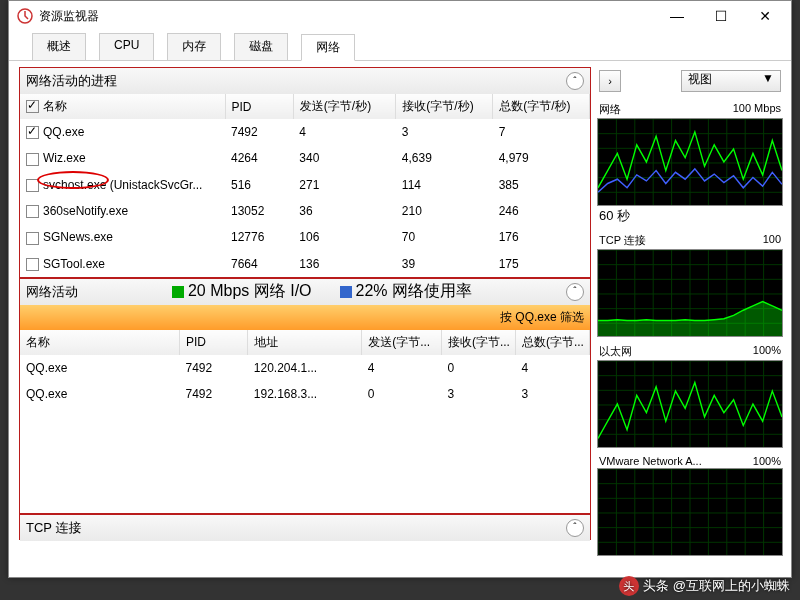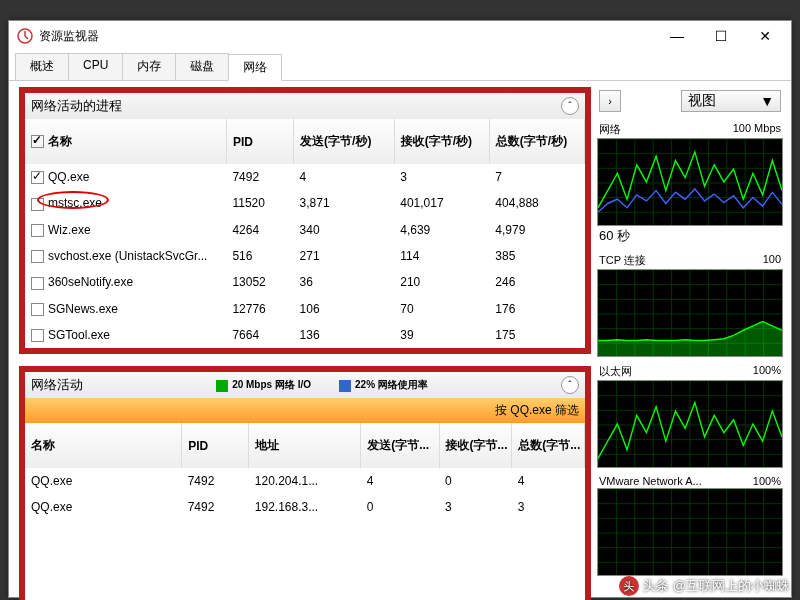--- a/index.html
+++ b/index.html
@@ -1,48 +1,48 @@
 <!DOCTYPE html>
 <html><head>
 <meta charset="utf-8">
 <style>
   * { box-sizing: border-box; margin: 0; padding: 0; font-family: "Microsoft YaHei", "Segoe UI", sans-serif; }
   body { background: #333; width: 800px; height: 600px; overflow: hidden; position: relative; }
-  .window { position: absolute; left: 8px; top: 20px; width: 784px; height: 578px; background: #fff; border: 1px solid #888; box-shadow: 0 0 6px rgba(0,0,0,.4); }
+  .window { position: absolute; left: 8px; top: 0; width: 784px; height: 578px; background: #fff; border: 1px solid #888; box-shadow: 0 0 6px rgba(0,0,0,.4); }
   .titlebar { height: 30px; display: flex; align-items: center; padding: 0 4px 0 8px; background: #fff; }
   .titlebar .icon { width: 16px; height: 16px; margin-right: 6px; }
   .titlebar .icon svg { width: 16px; height: 16px; }
   .titlebar .title { font-size: 12px; flex: 1; }
   .winbtns { display: flex; }
   .winbtn { width: 44px; height: 28px; display: flex; align-items: center; justify-content: center; font-size: 14px; cursor: default; }
   .menubar { height: 22px; display: flex; gap: 2px; padding: 0 6px; font-size: 12px; align-items: center; }
   .menubar span { padding: 2px 6px; }
-  .tabs { display: flex; padding: 2px 6px 0 6px; font-size: 12px; border-bottom: 1px solid #ccc; gap: 0; }
+  .tabs { display: flex; padding: 2px 6px 0 23px; font-size: 12px; border-bottom: 1px solid #ccc; gap: 14px; }
   .tab { padding: 4px 14px; border: 1px solid #ccc; border-bottom: none; margin-right: -1px; background: #f4f4f4; }
   .tab.active { background: #fff; position: relative; top: 1px; border-bottom: 1px solid #fff; }
   .content { display: flex; height: calc(100% - 80px); }
   .left { flex: 1; padding: 6px 0 0 10px; display: flex; flex-direction: column; }
-  .section { border: 6px solid #b91c1c; margin-bottom: 12px; background: #fff; }
+  .section { border: 1px solid #b91c1c; margin-bottom: 0; background: #fff; }
   .sec-head { height: 26px; background: linear-gradient(#f8f8f8,#eaeaea); display: flex; align-items: center; padding: 0 6px; font-size: 13px; justify-content: space-between; }
   .sec-head .t { font-weight: 400; }
-  .sec-head .extras { display: flex; gap: 28px; font-size: 10px; font-weight: bold; }
+  .sec-head .extras { display: flex; gap: 28px; font-size: 16px; }
   .swatch { width: 12px; height: 12px; display: inline-block; vertical-align: middle; margin-right: 4px; }
   .collapse-btn { width: 18px; height: 18px; border: 1px solid #999; border-radius: 50%; display: flex; align-items: center; justify-content: center; font-size: 10px; background: #fff; }
   table { width: 100%; border-collapse: collapse; font-size: 12px; table-layout: fixed; }
-  th { text-align: left; padding: 14px 6px; background: linear-gradient(#fdfdfd,#eee); border-right: 1px solid #ddd; font-weight: 700; white-space: nowrap; overflow: hidden; }
+  th { text-align: left; padding: 4px 6px; background: linear-gradient(#fdfdfd,#eee); border-right: 1px solid #ddd; font-weight: 400; white-space: nowrap; overflow: hidden; }
   td { padding: 6px 6px; white-space: nowrap; overflow: hidden; text-overflow: ellipsis; }
   .num { }
   .cb { width: 13px; height: 13px; border: 1px solid #888; display: inline-block; vertical-align: middle; margin-right: 4px; position: relative; }
   .cb.checked::after { content: "✓"; position: absolute; left: 0; top: -3px; font-size: 12px; }
   .filter-bar { background: linear-gradient(#ffce6b,#ff9c2a); color: #000; font-size: 12px; padding: 4px 6px; text-align: right; }
   .circle-mark { position: absolute; border: 2px solid #d00; border-radius: 50%; width: 72px; height: 18px; left: 28px; top: 170px; pointer-events: none; }
   .right { width: 200px; padding: 6px 8px 0 6px; display: flex; flex-direction: column; }
   .right-top { height: 28px; display: flex; align-items: center; justify-content: space-between; padding: 0 2px; }
   .arrow-btn { width: 22px; height: 22px; border: 1px solid #aaa; background: linear-gradient(#fdfdfd,#e8e8e8); display: flex; align-items: center; justify-content: center; font-size: 11px; }
-  .view-menu { width: 100px; height: 22px; border: 1px solid #aaa; background: linear-gradient(#fdfdfd,#e8e8e8); display: flex; align-items: center; justify-content: space-between; padding: 0 6px; font-size: 14px; }
+  .view-menu { width: 100px; height: 22px; border: 1px solid #aaa; background: linear-gradient(#fdfdfd,#e8e8e8); display: flex; justify-content: space-between; padding: 0 6px; font-size: 12px; }
   .graph-box { margin-top: 6px; }
   .graph-head { display: flex; justify-content: space-between; font-size: 11px; padding: 1px 2px; }
   .graph { width: 100%; height: 88px; background: #000; border: 1px solid #888; position: relative; overflow: hidden; }
   .graph-foot { font-size: 13px; padding: 1px 2px; }
   .watermark { position: absolute; right: 10px; bottom: 4px; font-size: 13px; color: #fff; display: flex; align-items: center; gap: 4px; text-shadow: 0 0 3px #000; }
   .wm-av { width: 20px; height: 20px; border-radius: 50%; background: #c33; display: flex; align-items: center; justify-content: center; color: #fff; font-size: 11px; }
 </style>
 </head>
 <body>
 
@@ -96,27 +96,20 @@
             <th class="num">总数(字节/秒)</th>
           </tr>
             </thead>
           <tbody id="proc-body">
               <tr>
                 <td><span class="cb checked"></span>QQ.exe</td>
                 <td>7492</td>
                 <td class="num">4</td>
                 <td class="num">3</td>
                 <td class="num">7</td>
-              </tr>
-              <tr>
-                <td><span class="cb"></span>mstsc.exe</td>
-                <td>11520</td>
-                <td class="num">3,871</td>
-                <td class="num">401,017</td>
-                <td class="num">404,888</td>
               </tr>
               <tr>
                 <td><span class="cb"></span>Wiz.exe</td>
                 <td>4264</td>
                 <td class="num">340</td>
                 <td class="num">4,639</td>
                 <td class="num">4,979</td>
               </tr>
               <tr>
                 <td><span class="cb"></span>svchost.exe (UnistackSvcGr...</td>

